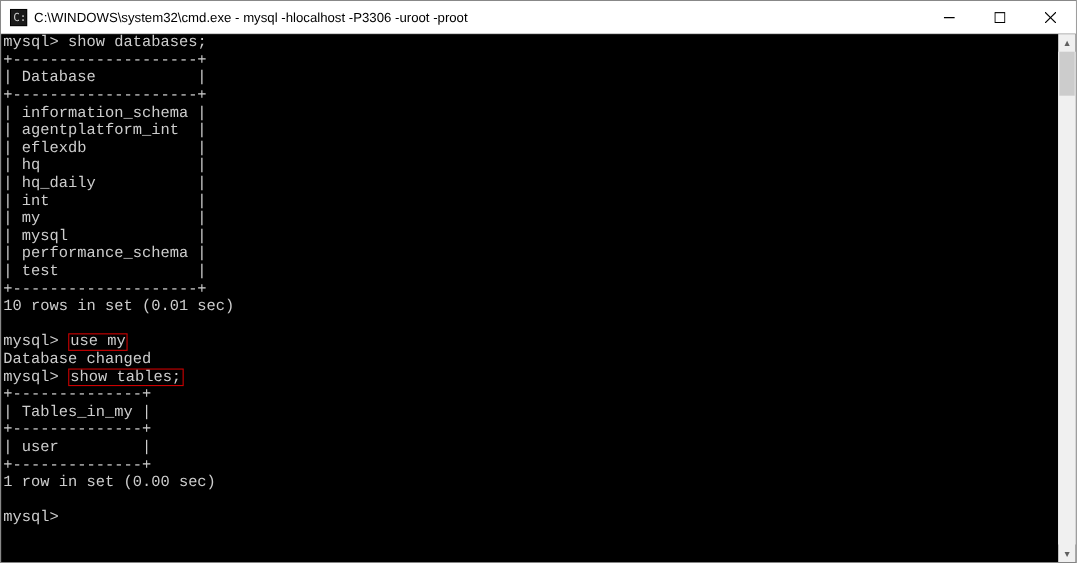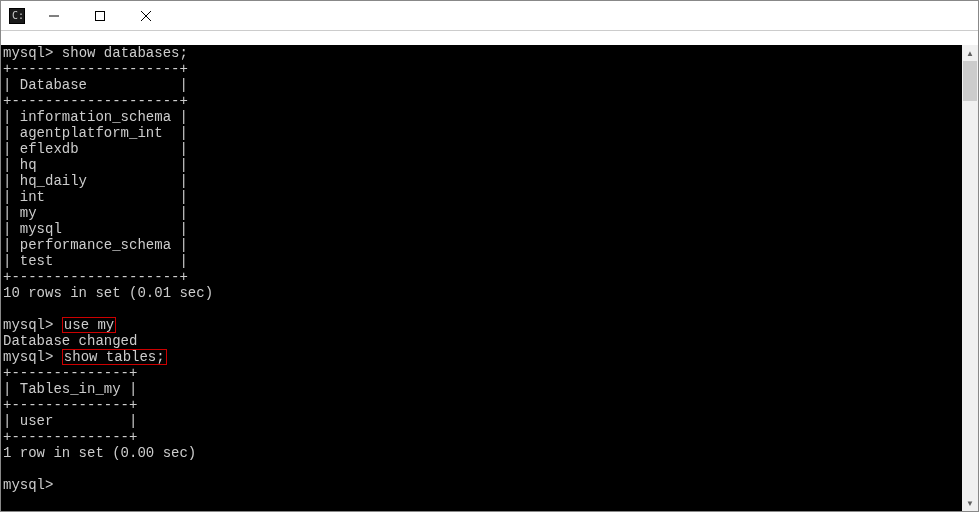--- a/index.html
+++ b/index.html
@@ -4,21 +4,21 @@
 <style>
   * { margin: 0; padding: 0; box-sizing: border-box; }
   html, body { width: 979px; height: 512px; overflow: hidden; font-family: "Segoe UI", Arial, sans-serif; }
   .window { width: 979px; height: 512px; background: #fff; display: flex; flex-direction: column; border: 1px solid #888; }
   .titlebar { height: 30px; background: #fff; display: flex; align-items: center; border-bottom: 1px solid #ccc; }
   .titlebar-icon { width: 16px; height: 16px; margin: 0 6px 0 8px; display: flex; align-items: center; justify-content: center; }
   .titlebar-icon svg { width: 16px; height: 16px; }
   .titlebar-title { flex: 1; font-size: 12px; color: #000; white-space: nowrap; overflow: hidden; }
   .win-controls { display: flex; height: 100%; }
   .win-btn { width: 46px; height: 100%; display: flex; align-items: center; justify-content: center; font-family: Arial, sans-serif; font-size: 12px; color: #000; }
-  .term-wrap { flex: 1; background: #000; position: relative; overflow: hidden; margin-top: 14px; }
+  .term-wrap { flex: 1; background: #000; position: relative; overflow: hidden; }
   .term { font-family: "NSimSun","SimSun","Courier New",monospace; font-size: 14px; line-height: 16px; color: #ccc; white-space: pre; padding: 0 2px; }
   .prompt { color: #ccc; }
   .hl { border: 1px solid #cc0000; padding: 0 1px; display: inline-block; line-height: 14px; }
   .scrollbar { position: absolute; right: 0; top: 0; width: 16px; height: 100%; background: #f0f0f0; }
   .scroll-track { position: absolute; top: 16px; bottom: 16px; left: 0; right: 0; background: #f0f0f0; }
   .scroll-thumb { position: absolute; left: 1px; right: 1px; top: 0; height: 40px; background: #ccc; }
   .scroll-arrow { position: absolute; left: 0; right: 0; height: 16px; display: flex; align-items: center; justify-content: center; color: #606060; font-size: 8px; }
   .scroll-arrow.up { top: 0; }
   .scroll-arrow.down { bottom: 0; }
   .watermark { position: absolute; right: 12px; bottom: 6px; color: rgba(255,255,255,0.55); font-family: Arial, sans-serif; font-size: 15px; pointer-events: none; }
@@ -29,20 +29,21 @@
 <div class="window">
 
   <div class="titlebar">
     <span class="titlebar-icon">
       <svg viewBox="0 0 16 16">
           <rect x="0" y="0" width="16" height="16" fill="#000"></rect>
           <rect x="1" y="1" width="14" height="14" fill="#1a1a1a"></rect>
           <text x="3" y="11" font-size="10" fill="#ccc" font-family="monospace">C:</text>
         </svg>
     </span>
+    <div class="titlebar-title">C:\WINDOWS\system32\cmd.exe - mysql  -hlocalhost -P3306 -uroot -proot</div>
     <div class="win-controls">
       <div class="win-btn">
         <svg width="10" height="10" viewBox="0 0 10 10">
             <line x1="0" y1="5" x2="10" y2="5" stroke="#000" stroke-width="1"></line>
           </svg>
       </div>
       <div class="win-btn">
         <svg width="10" height="10" viewBox="0 0 10 10">
             <rect x="0.5" y="0.5" width="9" height="9" fill="none" stroke="#000" stroke-width="1"></rect>
           </svg>

